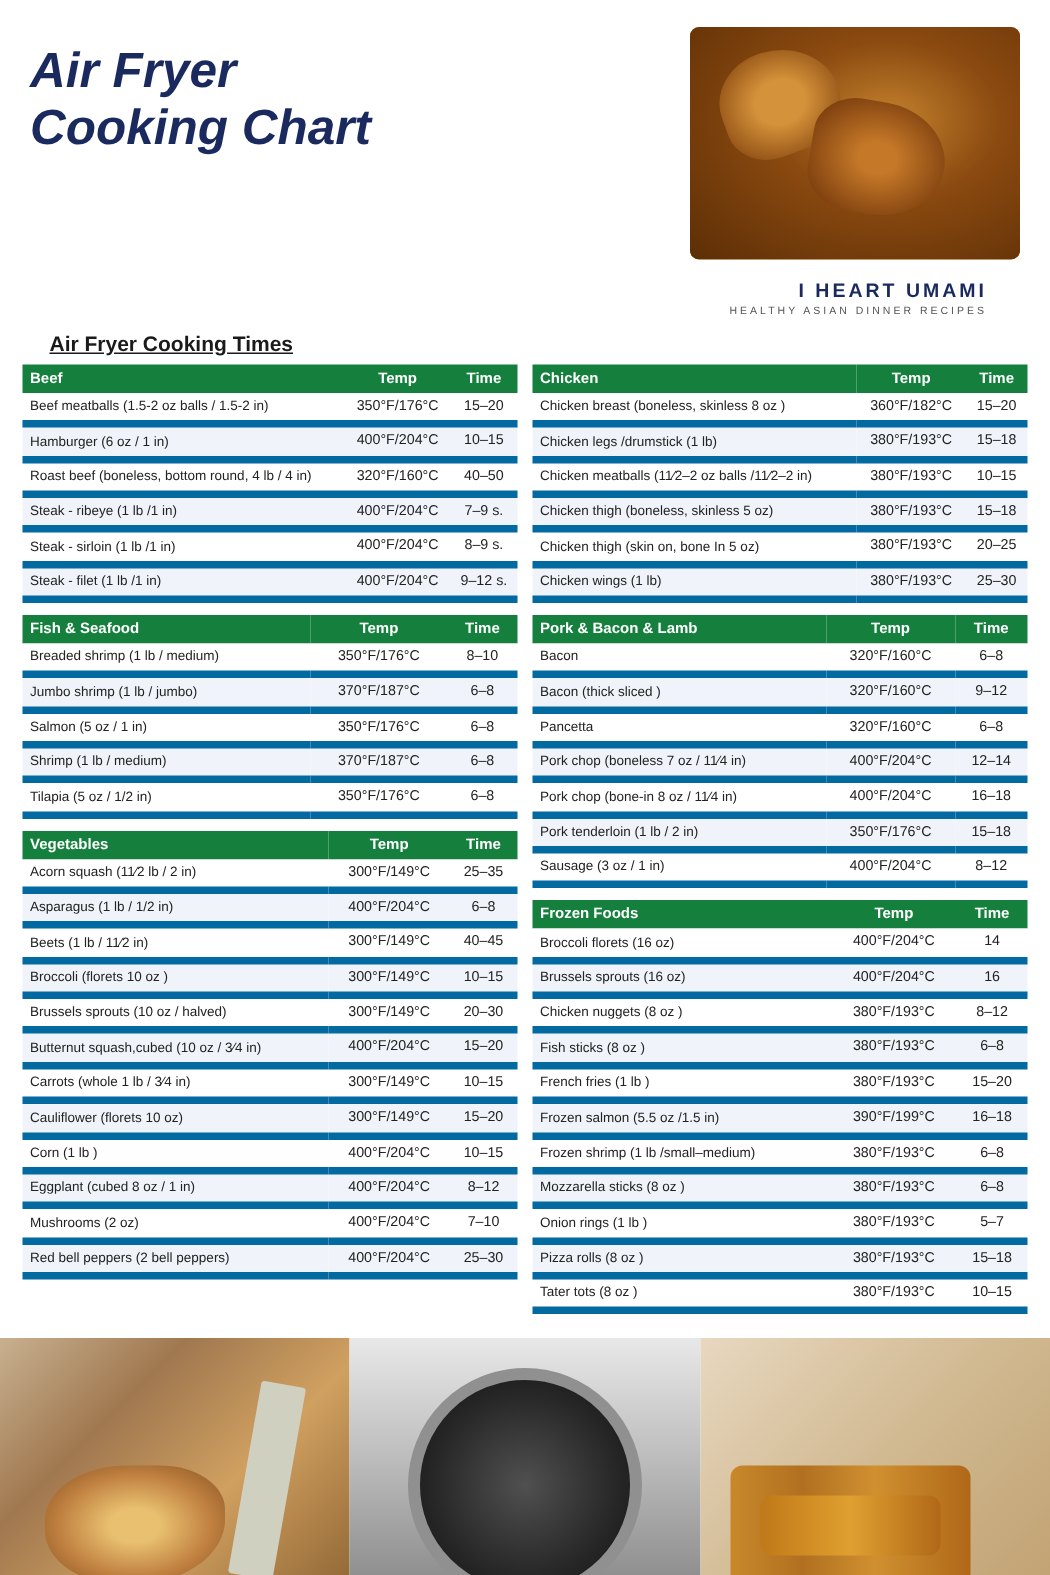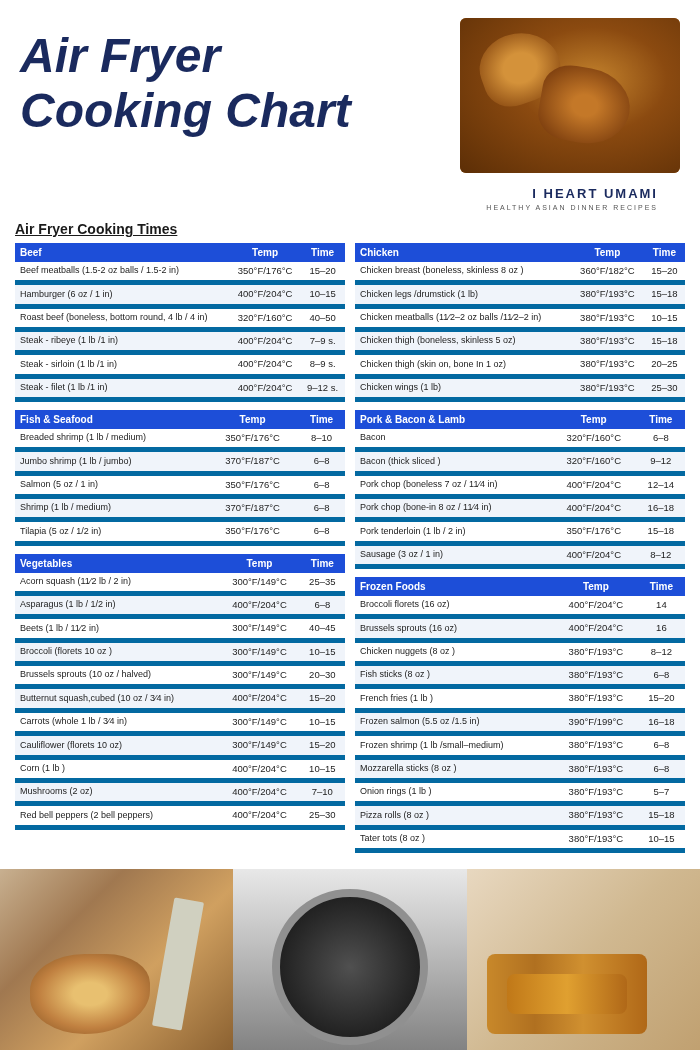--- a/index.html
+++ b/index.html
@@ -13,21 +13,21 @@
 
     
     .header {
       display: flex;
       align-items: flex-start;
       padding: 18px 20px 10px 20px;
       gap: 10px;
     }
     .header-title {
       flex: 1;
-      font-size: 48px;
+      font-size: 33px;
       font-weight: 900;
       color: #1a2a5e;
       line-height: 1.15;
       font-style: italic;
       padding-top: 10px;
     }
     .header-image {
       width: 220px;
       height: 155px;
       background: #b5722a;
@@ -79,21 +79,21 @@
     }
     .brand-tagline {
       font-size: 7px;
       letter-spacing: 2px;
       color: #555;
       font-weight: 400;
     }
 
     
     .section-title {
-      padding: 2px 20px 6px 15px;
+      padding: 2px 20px 6px 33px;
       font-size: 14px;
       font-weight: 700;
       color: #1a1a1a;
       text-decoration: underline;
     }
 
     
     .tables-container {
       display: flex;
       gap: 0;
@@ -105,21 +105,21 @@
     }
 
     
     .food-table {
       width: 100%;
       border-collapse: collapse;
       margin-bottom: 8px;
       font-size: 9.5px;
     }
     .food-table thead tr {
-      background: #1d4ed8;
+      background: #15803d;
       color: #fff;
     }
     .food-table thead th {
       padding: 4px 5px;
       text-align: left;
       font-weight: 700;
       font-size: 10px;
     }
     .food-table thead th:nth-child(2),
     .food-table thead th:nth-child(3) {
@@ -363,20 +363,25 @@
             <td>Cauliflower (florets 10 oz)</td>
             <td>300°F/149°C</td>
             <td>15–20</td>
           </tr>
           <tr>
             <td>Corn (1 lb )</td>
             <td>400°F/204°C</td>
             <td>10–15</td>
           </tr>
           <tr>
+            <td>Eggplant (cubed 8 oz / 1 in)</td>
+            <td>400°F/204°C</td>
+            <td>8–12</td>
+          </tr>
+          <tr>
             <td>Mushrooms (2 oz)</td>
             <td>400°F/204°C</td>
             <td>7–10</td>
           </tr>
           <tr>
             <td>Red bell peppers (2 bell peppers)</td>
             <td>400°F/204°C</td>
             <td>25–30</td>
           </tr>
         </tbody>
@@ -408,21 +413,21 @@
             <td>Chicken meatballs (11⁄2–2 oz balls /11⁄2–2 in)</td>
             <td>380°F/193°C</td>
             <td>10–15</td>
           </tr>
           <tr>
             <td>Chicken thigh (boneless, skinless 5 oz)</td>
             <td>380°F/193°C</td>
             <td>15–18</td>
           </tr>
           <tr>
-            <td>Chicken thigh (skin on, bone In 1 oz)</td>
+            <td>Chicken thigh (skin on, bone In 5 oz)</td>
             <td>380°F/193°C</td>
             <td>20–25</td>
           </tr>
           <tr>
             <td>Chicken wings (1 lb)</td>
             <td>380°F/193°C</td>
             <td>25–30</td>
           </tr>
         </tbody>
     </table>
@@ -440,20 +445,25 @@
             <td>Bacon</td>
             <td>320°F/160°C</td>
             <td>6–8</td>
           </tr>
           <tr>
             <td>Bacon (thick sliced )</td>
             <td>320°F/160°C</td>
             <td>9–12</td>
           </tr>
           <tr>
+            <td>Pancetta</td>
+            <td>320°F/160°C</td>
+            <td>6–8</td>
+          </tr>
+          <tr>
             <td>Pork chop (boneless 7 oz / 11⁄4 in)</td>
             <td>400°F/204°C</td>
             <td>12–14</td>
           </tr>
           <tr>
             <td>Pork chop (bone-in 8 oz / 11⁄4 in)</td>
             <td>400°F/204°C</td>
             <td>16–18</td>
           </tr>
           <tr>

